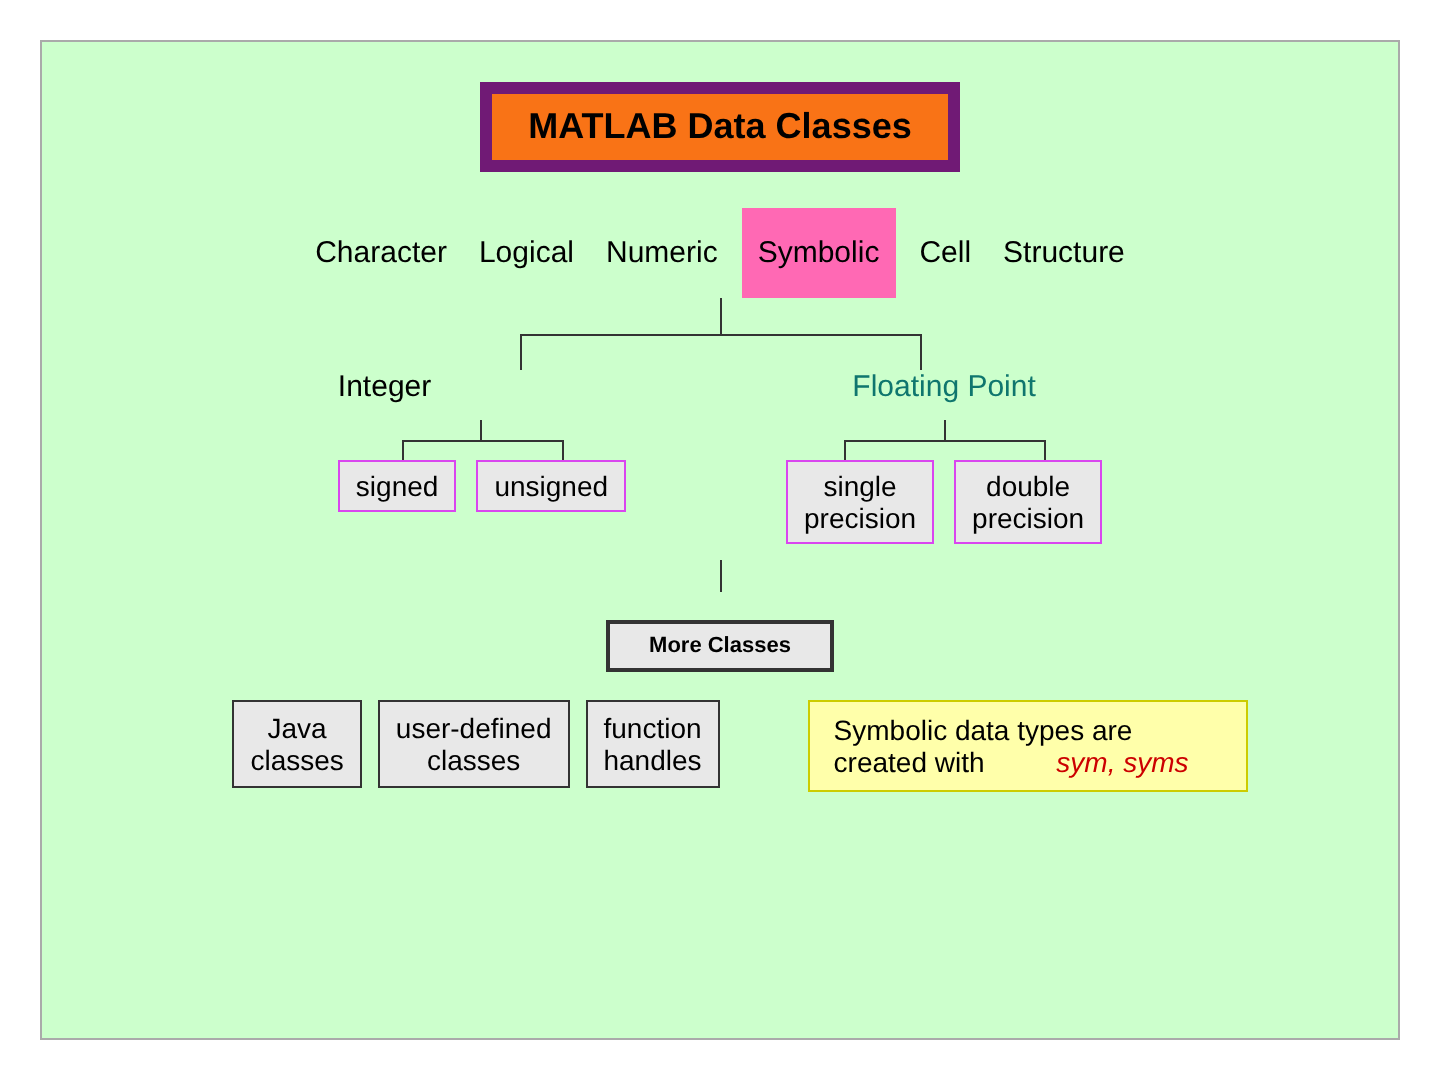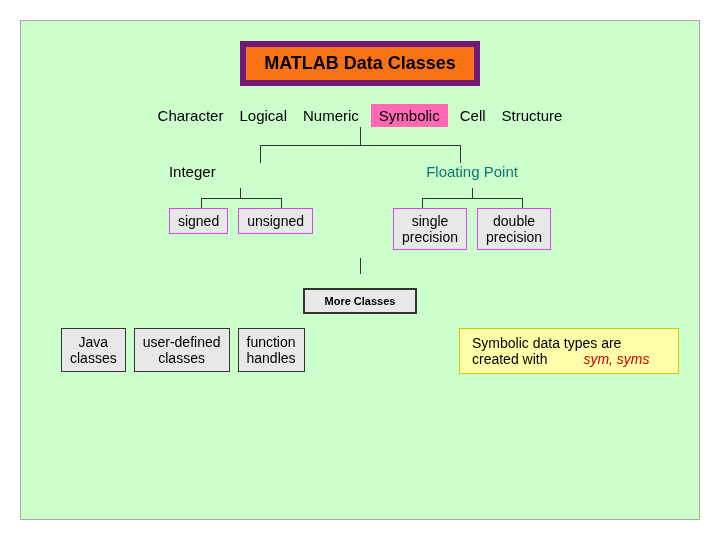--- a/index.html
+++ b/index.html
@@ -42,21 +42,21 @@
       position: relative;
     }
     .top-item {
       font-size: 15px;
       color: #000;
       padding: 2px 4px;
     }
     .symbolic-box {
       background: #ff69b4;
       border: none;
-      padding: 3px 8px;
+      padding: 14px 8px;
       font-size: 15px;
       color: #000;
     }
     .integer-block {
       display: flex;
       flex-direction: column;
       align-items: flex-start;
     }
     .integer-label {
       font-size: 15px;
@@ -184,21 +184,21 @@
           <div class="sub-item" style="margin-top:10px;">double<br>precision</div>
         </div>
       </div>
     </div>
 
     <div style="width:1px; height:16px; background:#333; margin:8px auto 0 auto;"></div>
     <div class="more-classes-box">
       <span>More Classes</span>
     </div>
 
-    <div style="display:flex; justify-content:space-between; align-items:flex-start; width:100%; gap:14px; margin-top:4px; padding-left:20px;">
+    <div style="display:flex; justify-content:center; align-items:flex-start; width:100%; gap:14px; margin-top:4px; padding-left:20px;">
       <div style="display:flex; gap:8px; align-items:flex-start;">
 
         <div style="display:flex; flex-direction:column; align-items:center;">
           <div class="bottom-item">Java<br>classes</div>
         </div>
         <div style="display:flex; flex-direction:column; align-items:center;">
           <div class="bottom-item">user-defined<br>classes</div>
         </div>
         <div style="display:flex; flex-direction:column; align-items:center;">
           <div class="bottom-item">function<br>handles</div>

